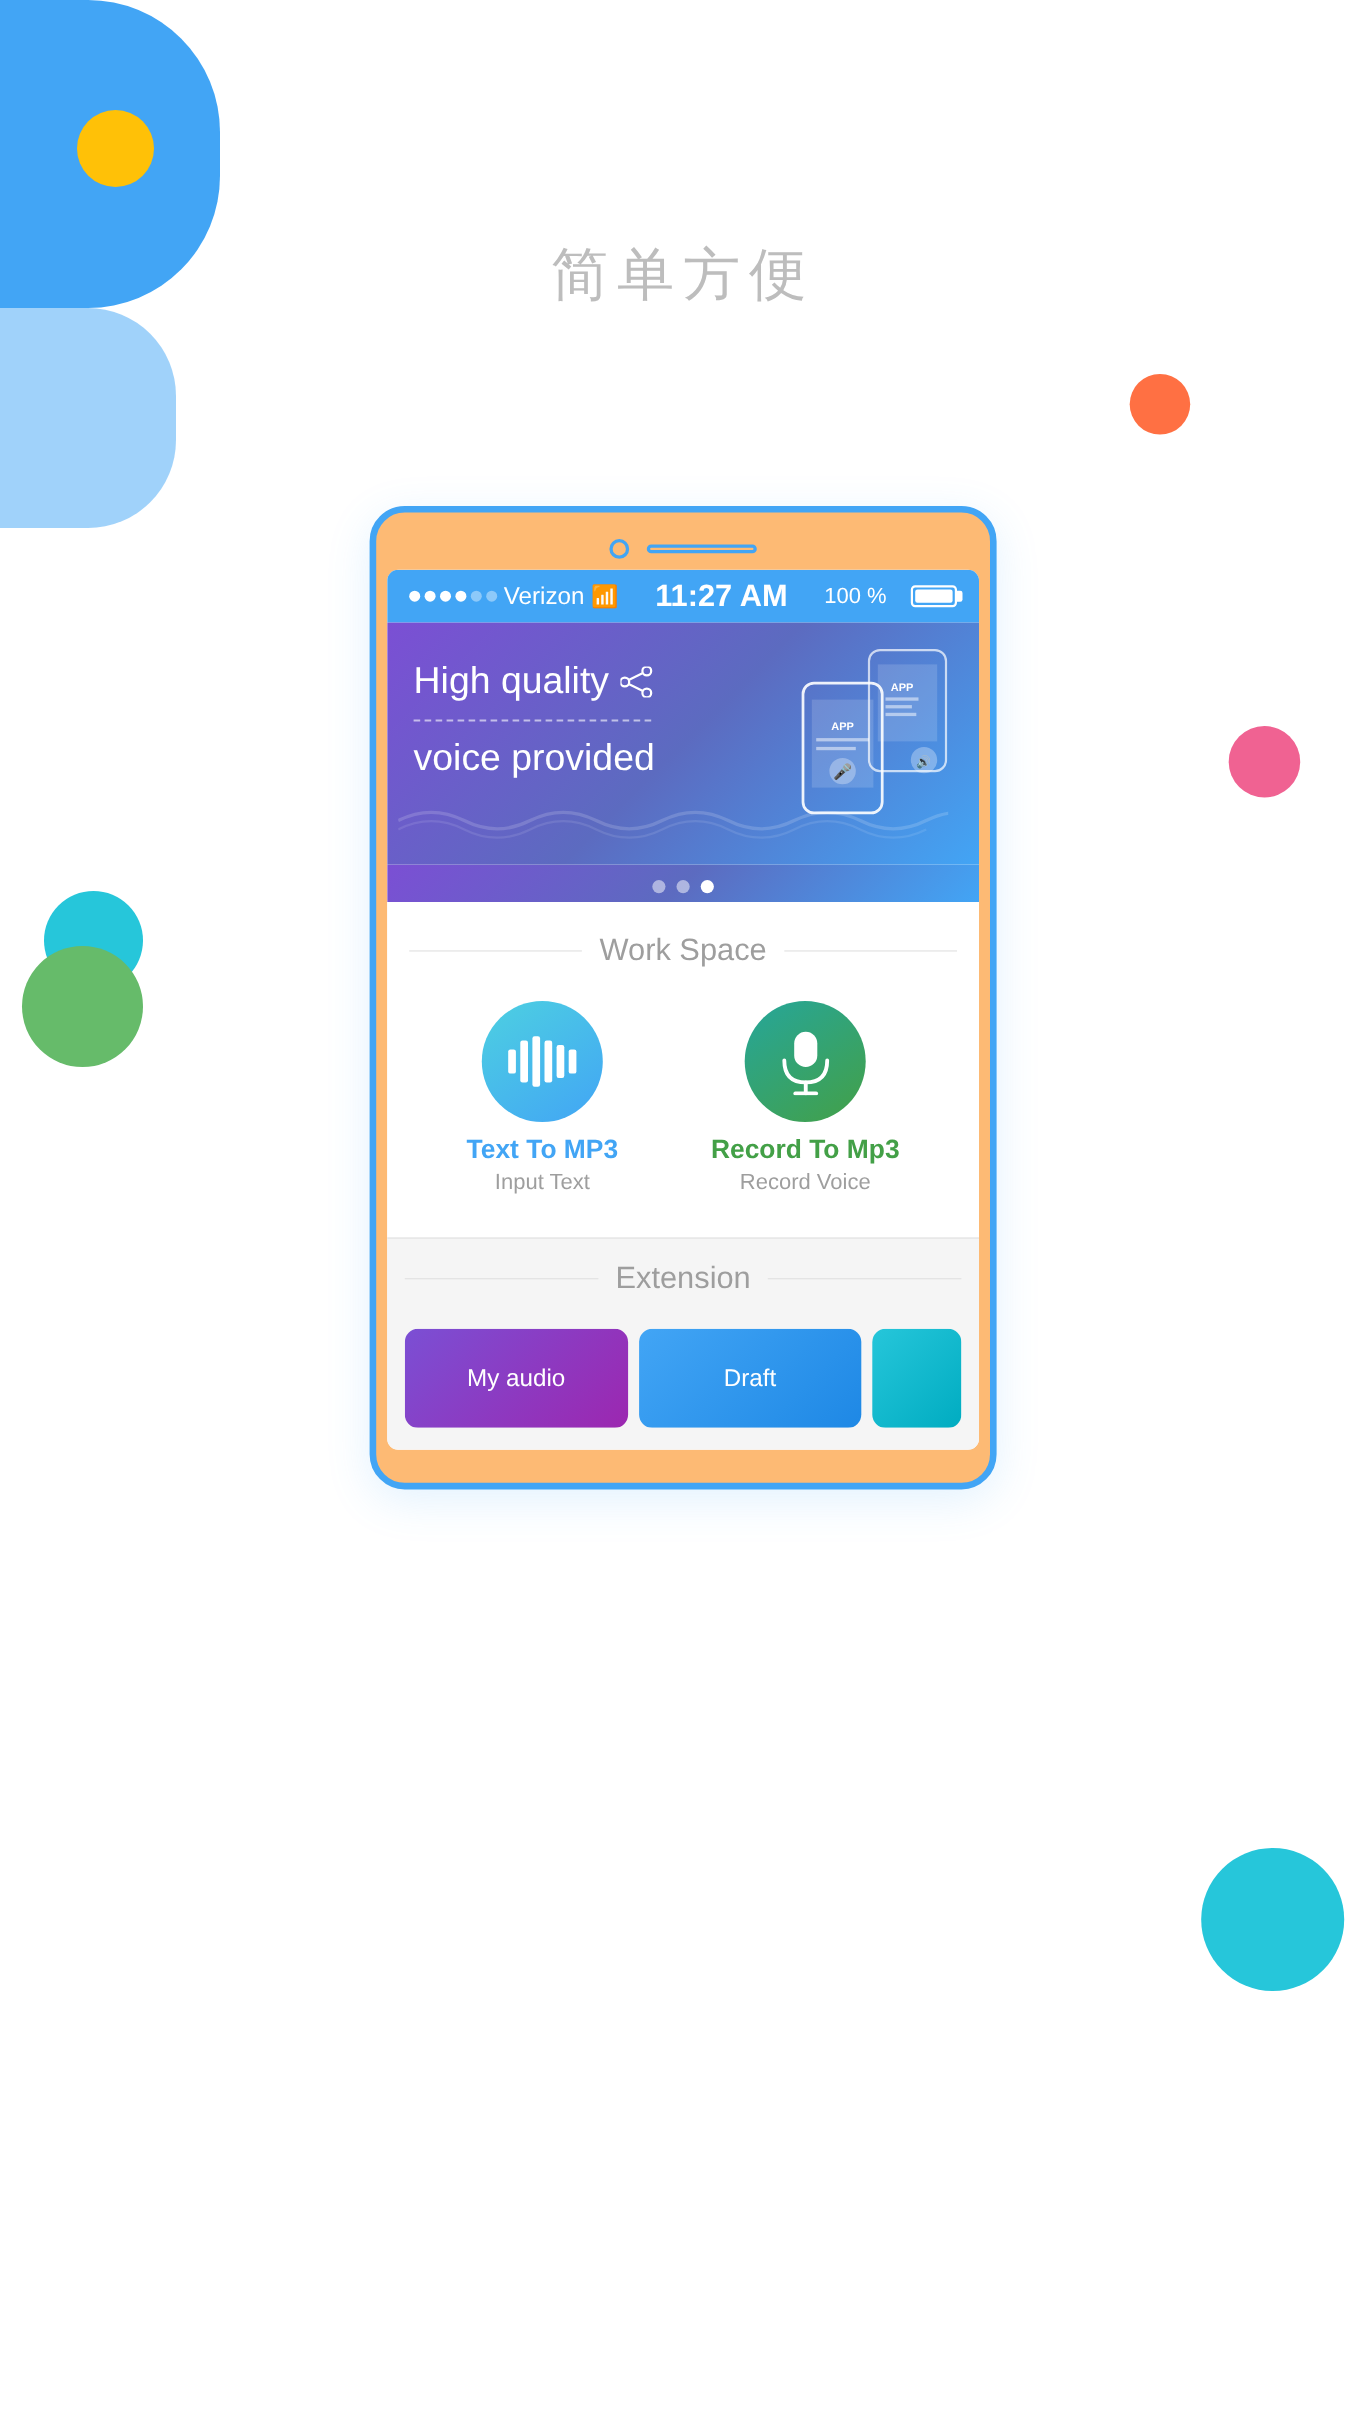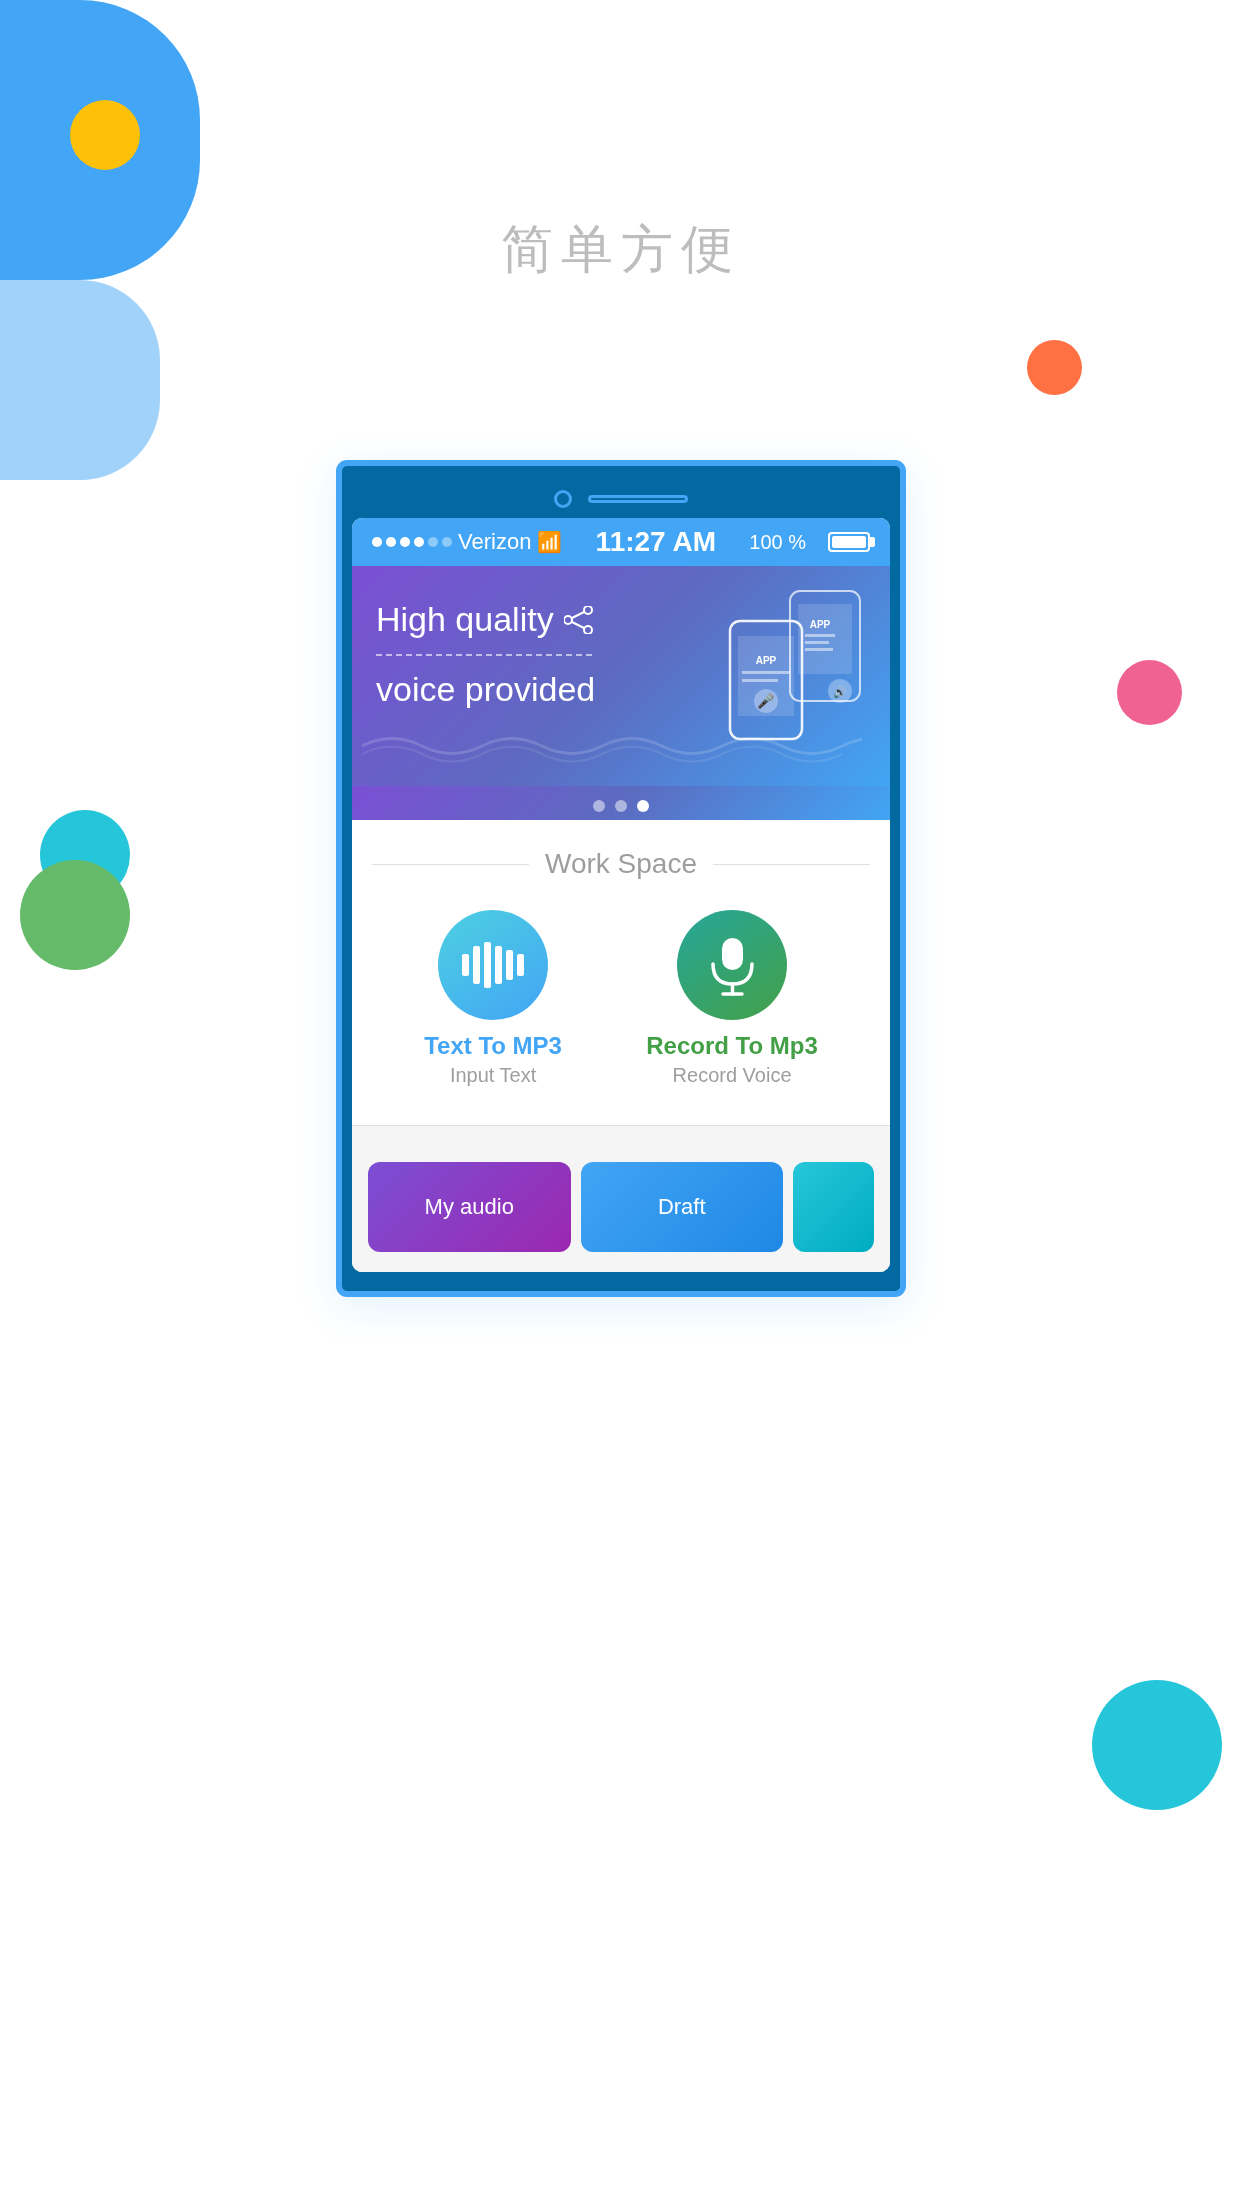--- a/index.html
+++ b/index.html
@@ -68,23 +68,23 @@
     .phone-wrapper {
       position: absolute;
       top: 460px;
       left: 50%;
       transform: translateX(-50%);
       width: 570px;
     }
 
     .phone-outer {
       border: 6px solid #42a5f5;
-      border-radius: 11px;
-      background: #0369a1;
-      padding: 24px 10px 19px;
+      border-radius: 32px;
+      background: #fdba74;
+      padding: 24px 10px 30px;
       position: relative;
       box-shadow: 0 10px 40px rgba(66,165,245,0.15);
     }
 
     .phone-top-bar {
       display: flex;
       justify-content: center;
       align-items: center;
       margin-bottom: 10px;
       gap: 16px;
@@ -607,20 +607,25 @@
                 <line x1="18" y1="60" x2="37" y2="60" stroke="white" stroke-width="3.5" stroke-linecap="round"></line>
               </svg>
             </div>
             <span class="workspace-label label-green">Record To Mp3</span>
             <span class="workspace-sublabel">Record Voice</span>
           </div>
         </div>
       </div>
 
       <div class="extension-section">
+        <div class="section-header">
+          <div class="section-line"></div>
+          <span class="section-title">Extension</span>
+          <div class="section-line"></div>
+        </div>
 
         <div class="extension-grid">
           <div class="extension-card card-purple">
             <span>My audio</span>
           </div>
           <div class="extension-card card-blue">
             <span>Draft</span>
           </div>
           <div class="extension-card card-green">
             <span></span>

